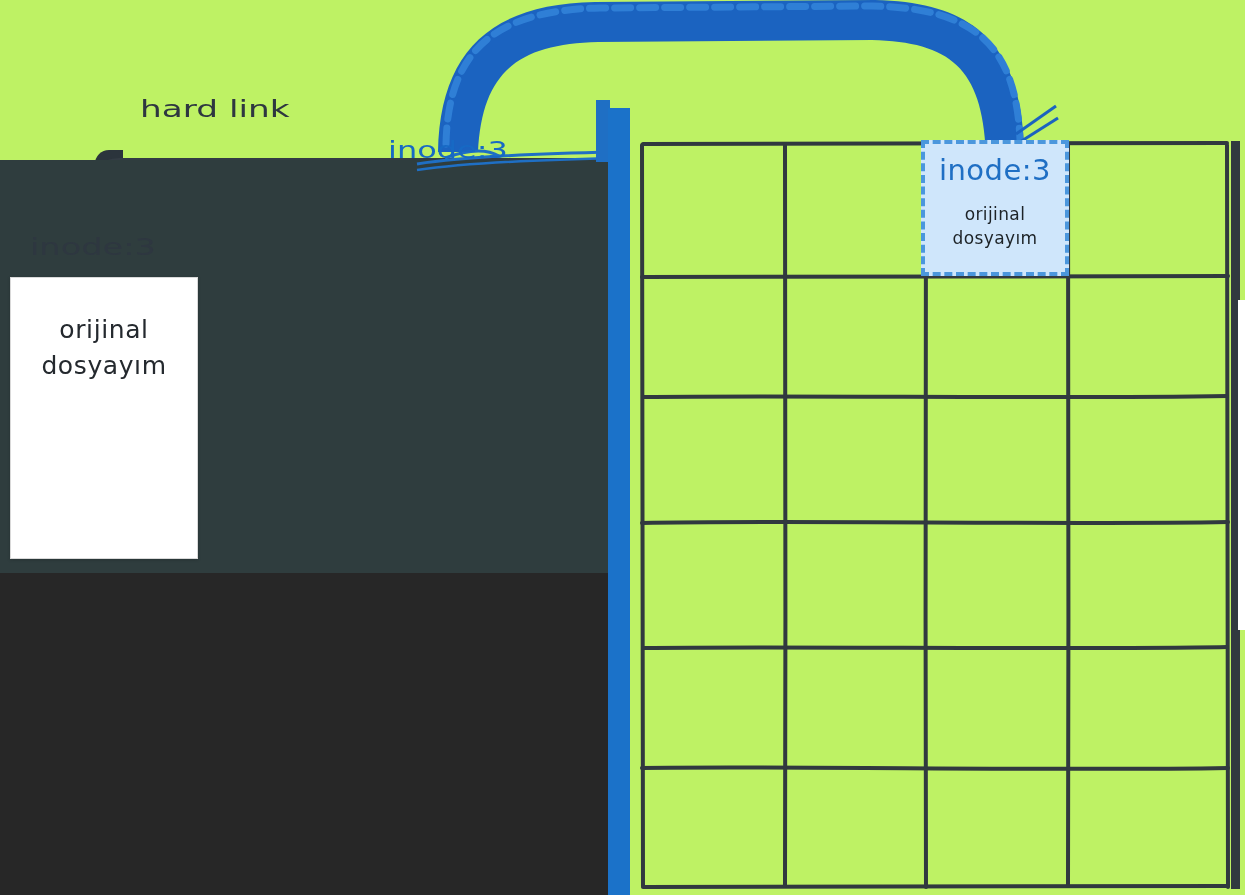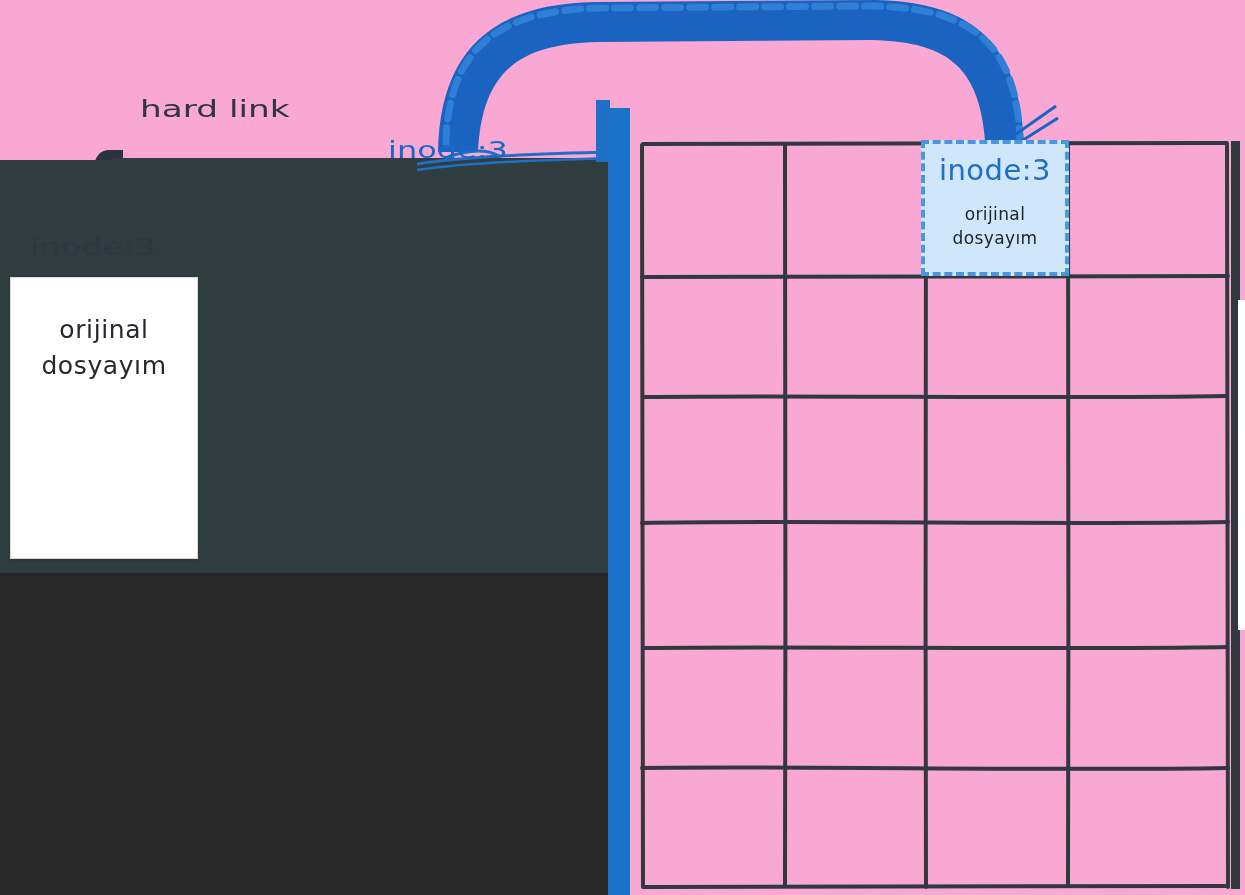--- a/index.html
+++ b/index.html
@@ -1,20 +1,20 @@
 <!DOCTYPE html>
 <html><head>
 <meta charset="utf-8">
 <style>
   html,body{margin:0;padding:0;background:#ffffff;}
   body{
     width:1245px;height:895px;position:relative;overflow:hidden;
     font-family:"DejaVu Sans", sans-serif;
   }
-  .stage{position:absolute;inset:0;background:#f9a8d4;}
+  .stage{position:absolute;inset:0;background:#bef264;}
 
   
   .slate-panel{
     position:absolute;left:0;top:160px;width:617px;height:415px;
     background:#2f3d3e;
   }
   .slate-upper{
     position:absolute;left:85px;top:158px;width:532px;height:86px;
     background:#333c44;
     border-top-left-radius:34px;

